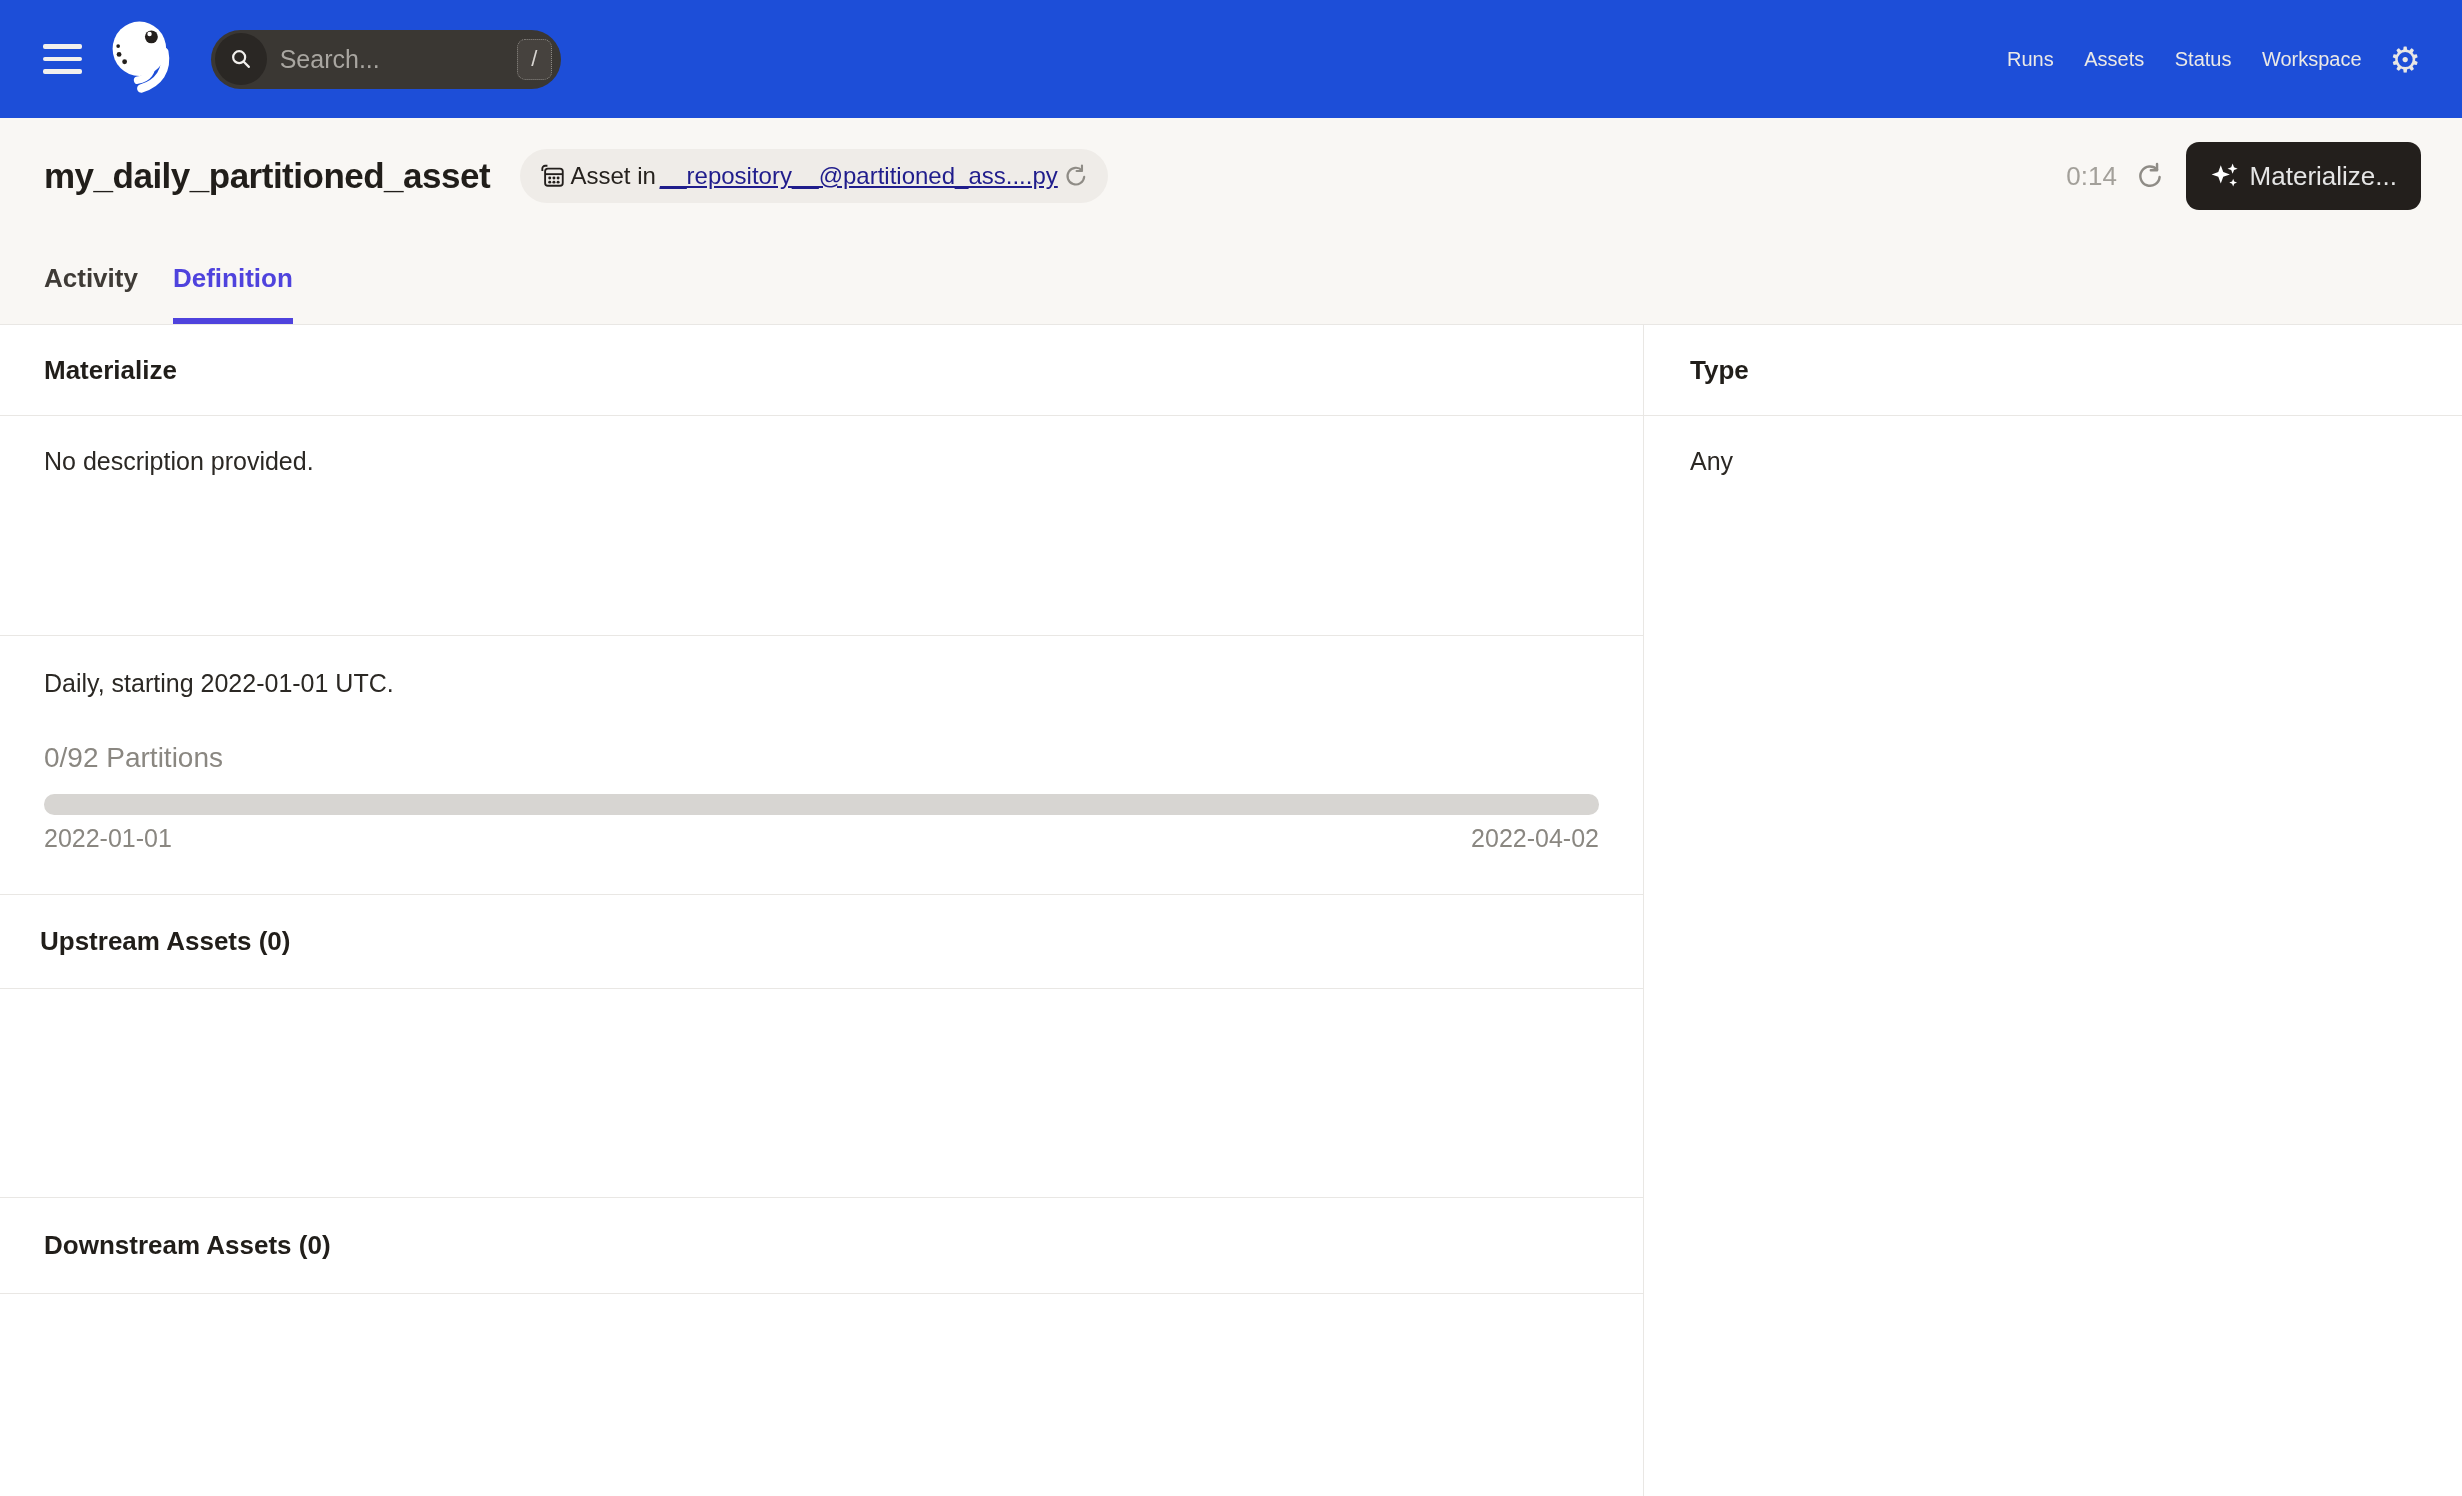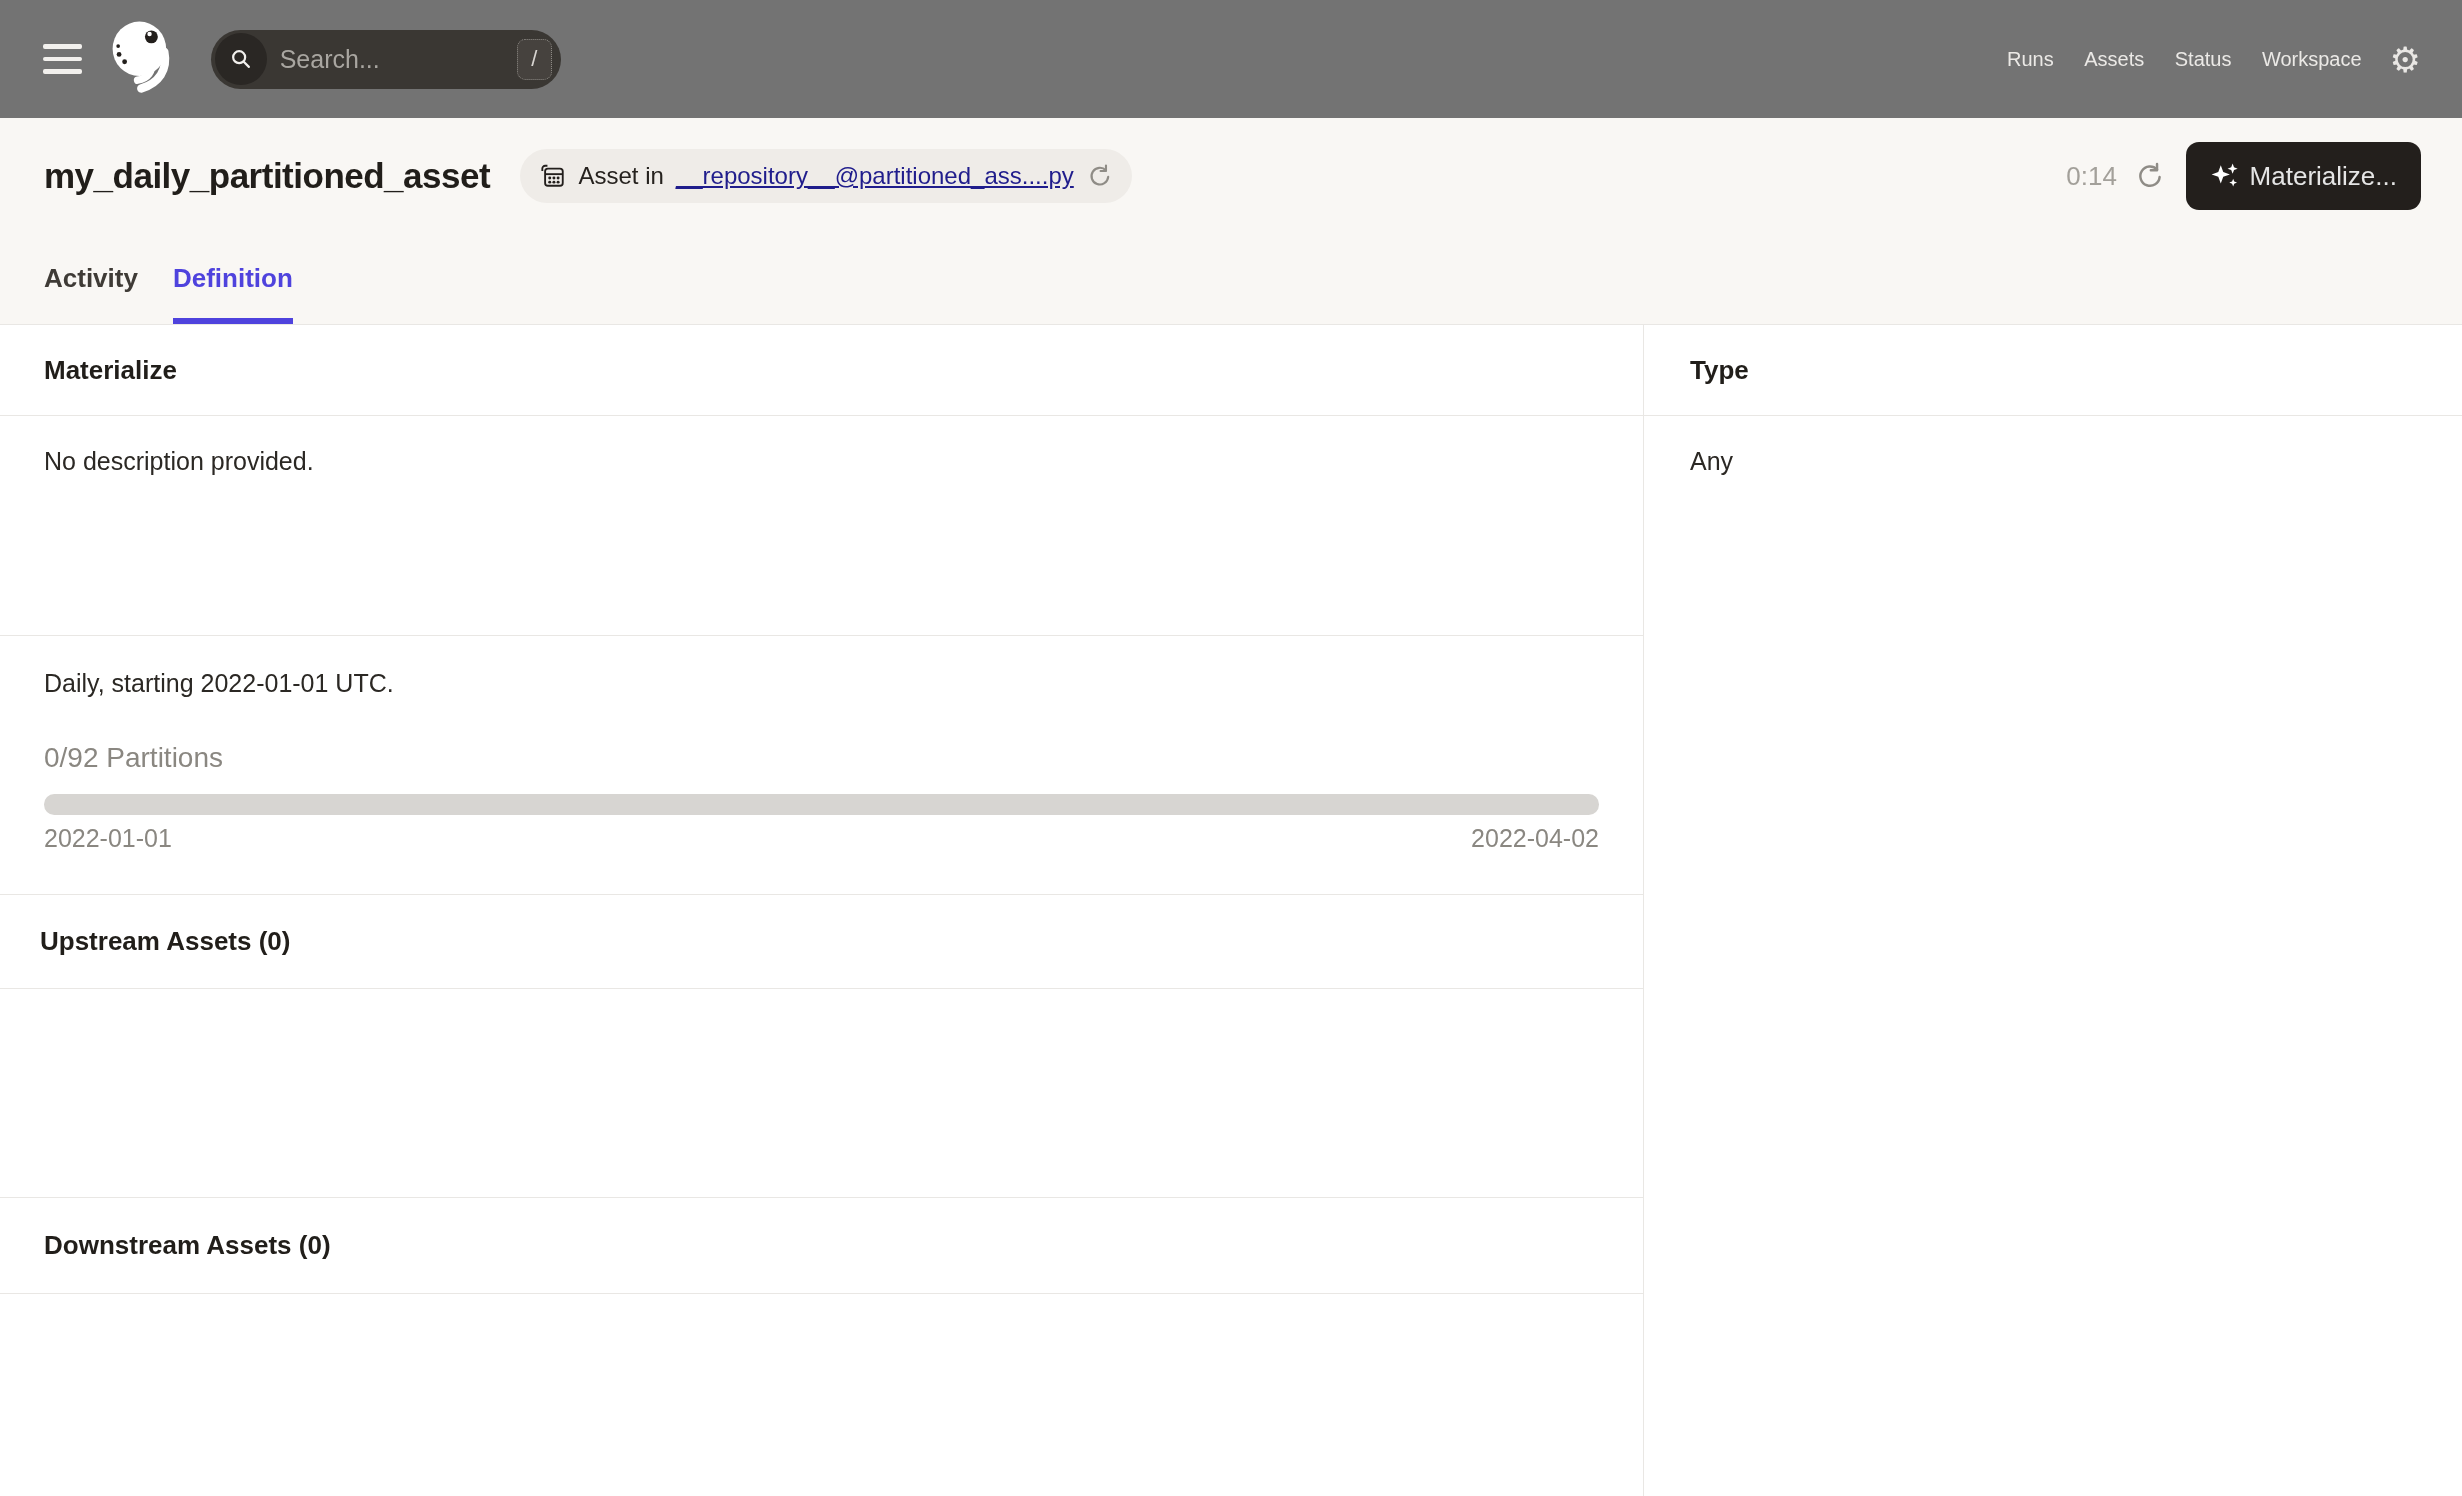--- a/index.html
+++ b/index.html
@@ -1,20 +1,20 @@
 <!DOCTYPE html>
 <html style="font-size:15px"><head>
 <meta charset="utf-8">
 <style>
   * { margin:0; padding:0; box-sizing:border-box; }
   html,body { width:2462px; height:1497px; overflow:hidden;
     font-family:"Liberation Sans", sans-serif; background:#fff; }
 
   
-  .topnav { height:118px; background:#737373; display:flex; align-items:center;
+  .topnav { height:118px; background:#1d4ed8; display:flex; align-items:center;
     padding:0 41px 0 43px; }
   .hamburger { width:39px; height:30px; display:flex; flex-direction:column;
     justify-content:space-between; cursor:pointer; }
   .hamburger span { display:block; height:4.6px; background:#F2F0ED; border-radius:1.9px; }
   .logo { margin-left:26px; width:72px; height:78px; }
   .searchbox { margin-left:31px; width:350px; height:59px; border-radius:30px;
     background:#3A3733; display:flex; align-items:center; padding:0 9.3px 0 3.7px; }
   .search-circ { width:52px; height:52px; border-radius:50%; background:#2A2724;
     display:flex; align-items:center; justify-content:center; flex:none; }
   .searchbox input { flex:1; background:transparent; border:none; outline:none;
@@ -28,21 +28,21 @@
   .navlinks { display:flex; align-items:center; gap:30.5px; }
   .navlink { color:#EBE9E6; font-size:20px; font-weight:500; cursor:pointer; }
   .gear-btn { margin-left:28px; color:#E9E7E4; font-size:35px; line-height:1;
     cursor:pointer; display:flex; align-items:center; }
 
   
   .pageheader { height:207px; background:#F9F7F4; position:relative;
     border-bottom:1.9px solid #E9E7E4; }
   .title-row { display:flex; align-items:center; padding:24px 41px 0 44px; }
   .page-title { font-size:35px; font-weight:700; color:#211E1A; letter-spacing:-0.5px; }
-  .loc-badge { margin-left:30px; display:inline-flex; align-items:center; gap:12px;
+  .loc-badge { margin-left:30px; display:inline-flex; align-items:center; gap:4px;
     height:54px; padding:0 20.4px; border-radius:27px; background:#EFECE8; }
   .loc-badge .txt { font-size:24px; color:#26221E; }
   .loc-badge a { font-size:24px; color:#201D8C; text-decoration:underline; cursor:pointer; }
   .icon-reload { color:#8F8C86; display:flex; align-items:center; cursor:pointer;
     background:none; border:none; }
   .title-row .spacer { flex:1; }
   .countdown { color:#A3A09A; font-size:26px; margin-right:16.7px; }
   .refresh-btn { background:none; border:none; color:#8F8C86; display:flex;
     align-items:center; cursor:pointer; margin-right:22px; }
   .materialize { height:68px; padding:0 24px; border:none; border-radius:13px;

